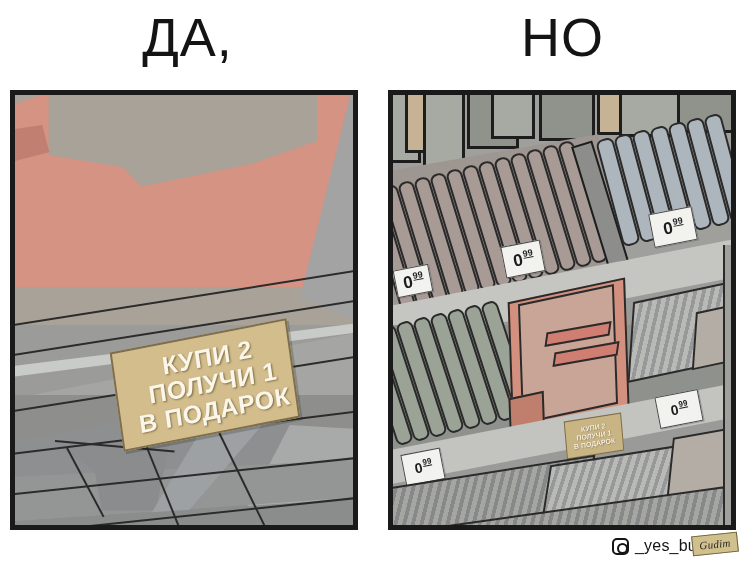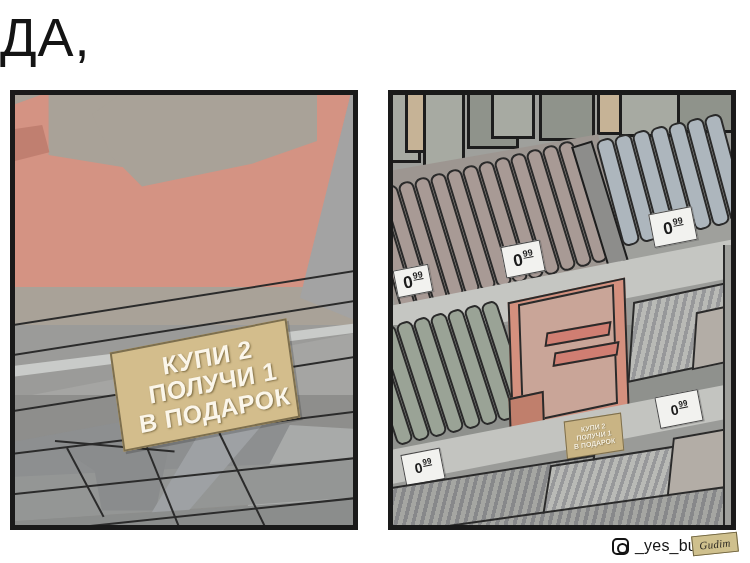--- a/index.html
+++ b/index.html
@@ -16,20 +16,21 @@
   }
 
   
   .title {
     position: absolute;
     top: 6px;
     font-size: 54px;
     font-weight: 400;
     color: #141414;
     letter-spacing: 1px;
+    text-align: center;
     font-family: "Liberation Sans", sans-serif;
   }
   #title-left  { left: 0;   width: 375px; }
   #title-right { left: 375px; width: 375px; }
 
   
   .panel {
     position: absolute;
     top: 90px;
     width: 348px;
@@ -288,20 +289,21 @@
     color: #2a2620;
     letter-spacing: 0.3px;
   }
 </style>
 </head>
 <body>
 
 <div id="comic">
 
   <div class="title" id="title-left">ДА,</div>
+  <div class="title" id="title-right">НО</div>
 
   <div class="panel" id="panel-left">
     <div class="scene">
 
       <div class="shape lp-bg-wall"></div>
       <div class="shape lp-wall-upper-right"></div>
       <div class="shape lp-salmon-main"></div>
       <div class="shape lp-wall-notch"></div>
       <div class="shape lp-salmon-dark"></div>
       <div class="shape lp-grey-right"></div>

